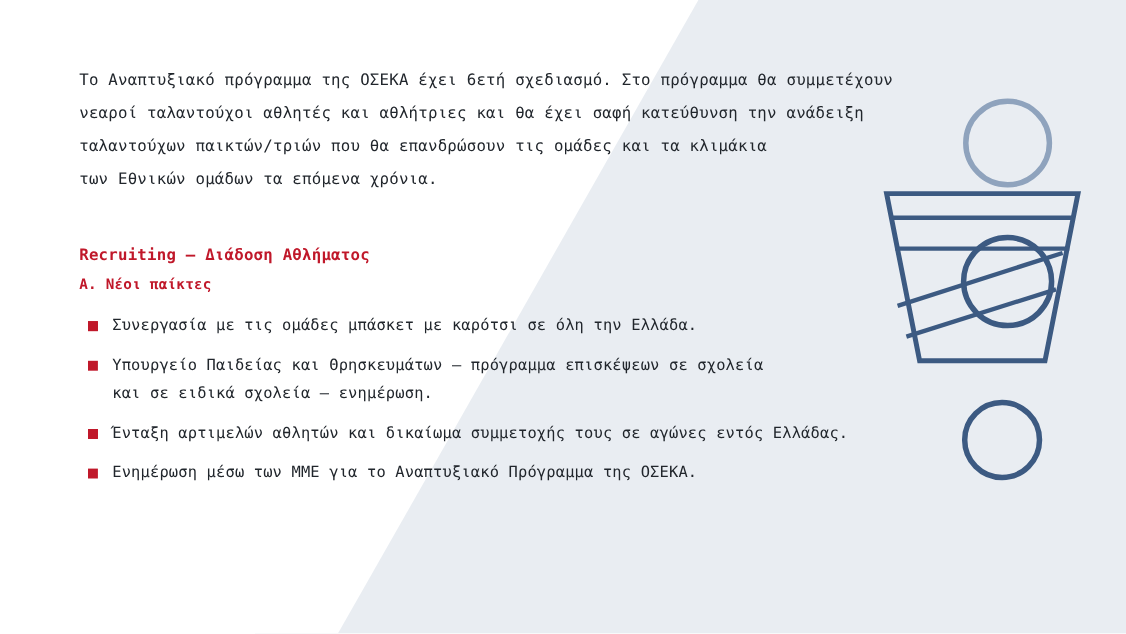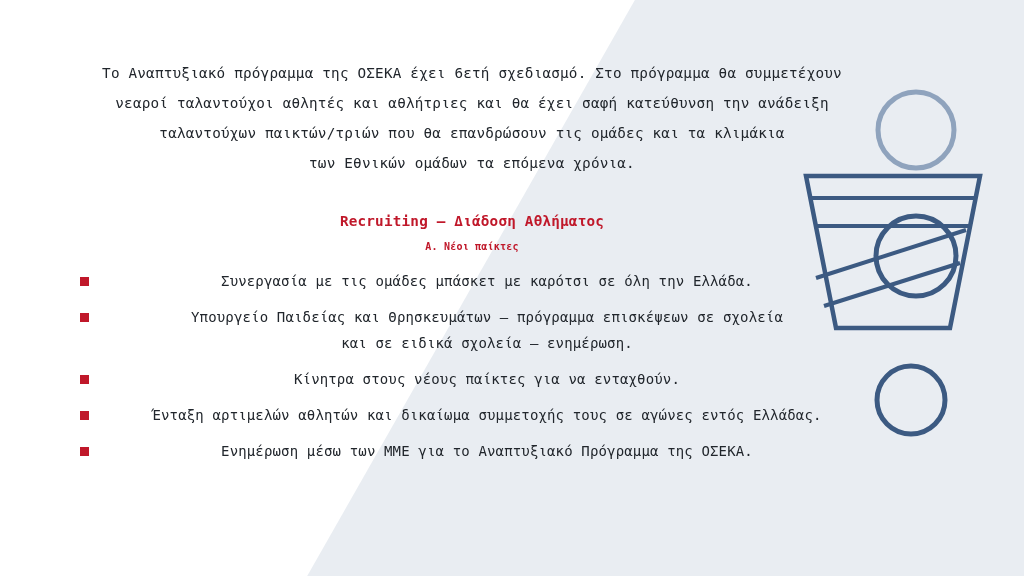--- a/index.html
+++ b/index.html
@@ -31,41 +31,40 @@
     background: #e9edf2;
     clip-path: polygon(62% 0%, 100% 0%, 100% 100%, 30% 100%);
     z-index: 0;
   }
   .content {
     position: absolute;
     z-index: 3;
     left: 72px;
     top: 58px;
     width: 800px;
-    text-align: center;
   }
   .para {
     color: #21262c;
     font-size: 14.3px;
     line-height: 30px;
     letter-spacing: 0.2px;
     white-space: nowrap;
   }
   .para div { white-space: nowrap; }
   .heading {
     color: #c0182a;
     font-weight: bold;
     font-size: 14.3px;
-    margin-top: 35px;
+    margin-top: 46px;
     letter-spacing: 0.2px;
   }
   .subheading {
     color: #c0182a;
     font-weight: bold;
-    font-size: 10px;
+    font-size: 13px;
     margin-top: 12px;
     letter-spacing: 0.2px;
   }
   ul.bullets {
     list-style: none;
     margin: 16px 0 0 0;
     padding: 0;
   }
   ul.bullets li {
     position: relative;
@@ -142,21 +141,20 @@
         <span class="sq"></span>
         <span>Συνεργασία με τις ομάδες μπάσκετ με καρότσι σε όλη την Ελλάδα.</span>
       </li>
       <li>
         <span class="sq"></span>
         <span>Υπουργείο Παιδείας και Θρησκευμάτων – πρόγραμμα επισκέψεων σε σχολεία</span>
         <span class="line2">και σε ειδικά σχολεία – ενημέρωση.</span>
       </li>
       <li>
         <span class="sq"></span>
-        <span>Κίνητρα στους νέους παίκτες για να ενταχθούν.</span>
       </li>
       <li>
         <span class="sq"></span>
         <span>Ένταξη αρτιμελών αθλητών και δικαίωμα συμμετοχής τους σε αγώνες εντός Ελλάδας.</span>
       </li>
       <li>
         <span class="sq"></span>
         <span>Ενημέρωση μέσω των ΜΜΕ για το Αναπτυξιακό Πρόγραμμα της ΟΣΕΚΑ.</span>
       </li>
     </ul>

